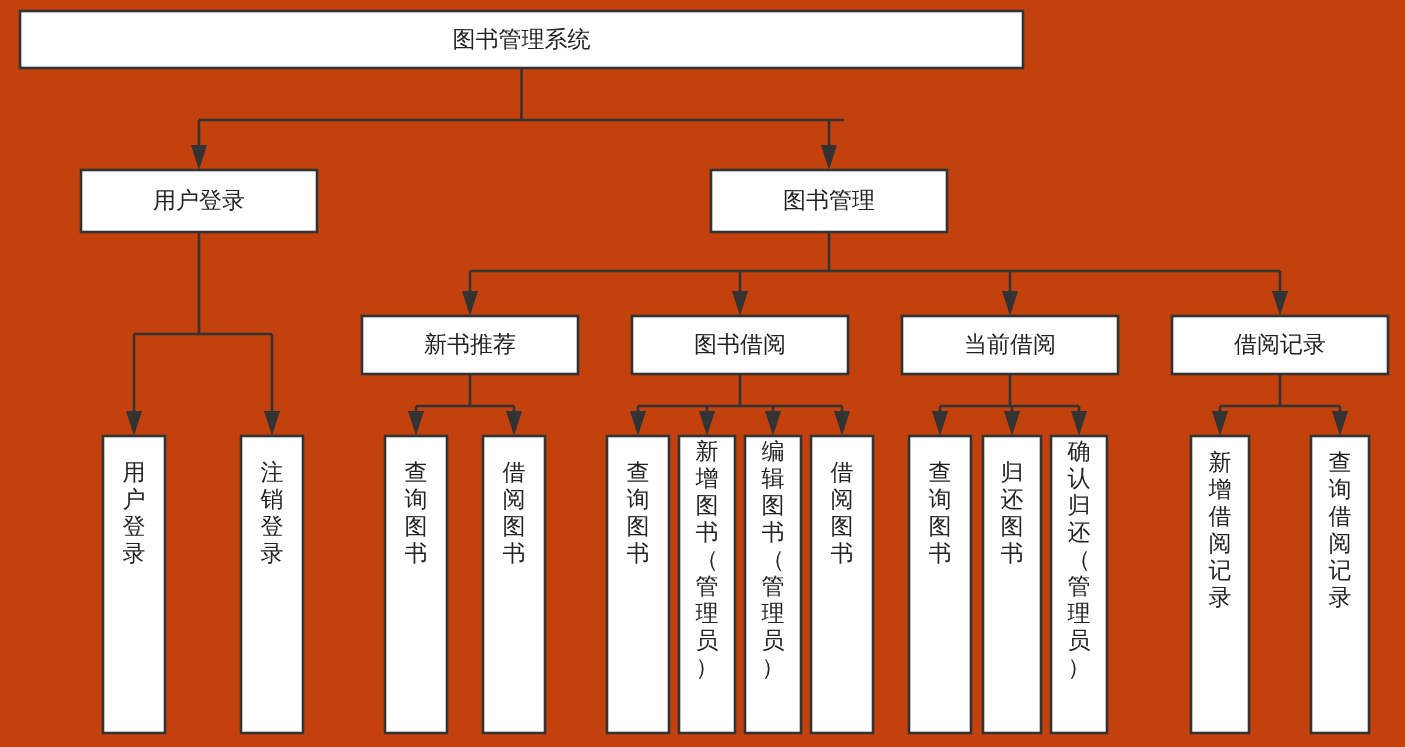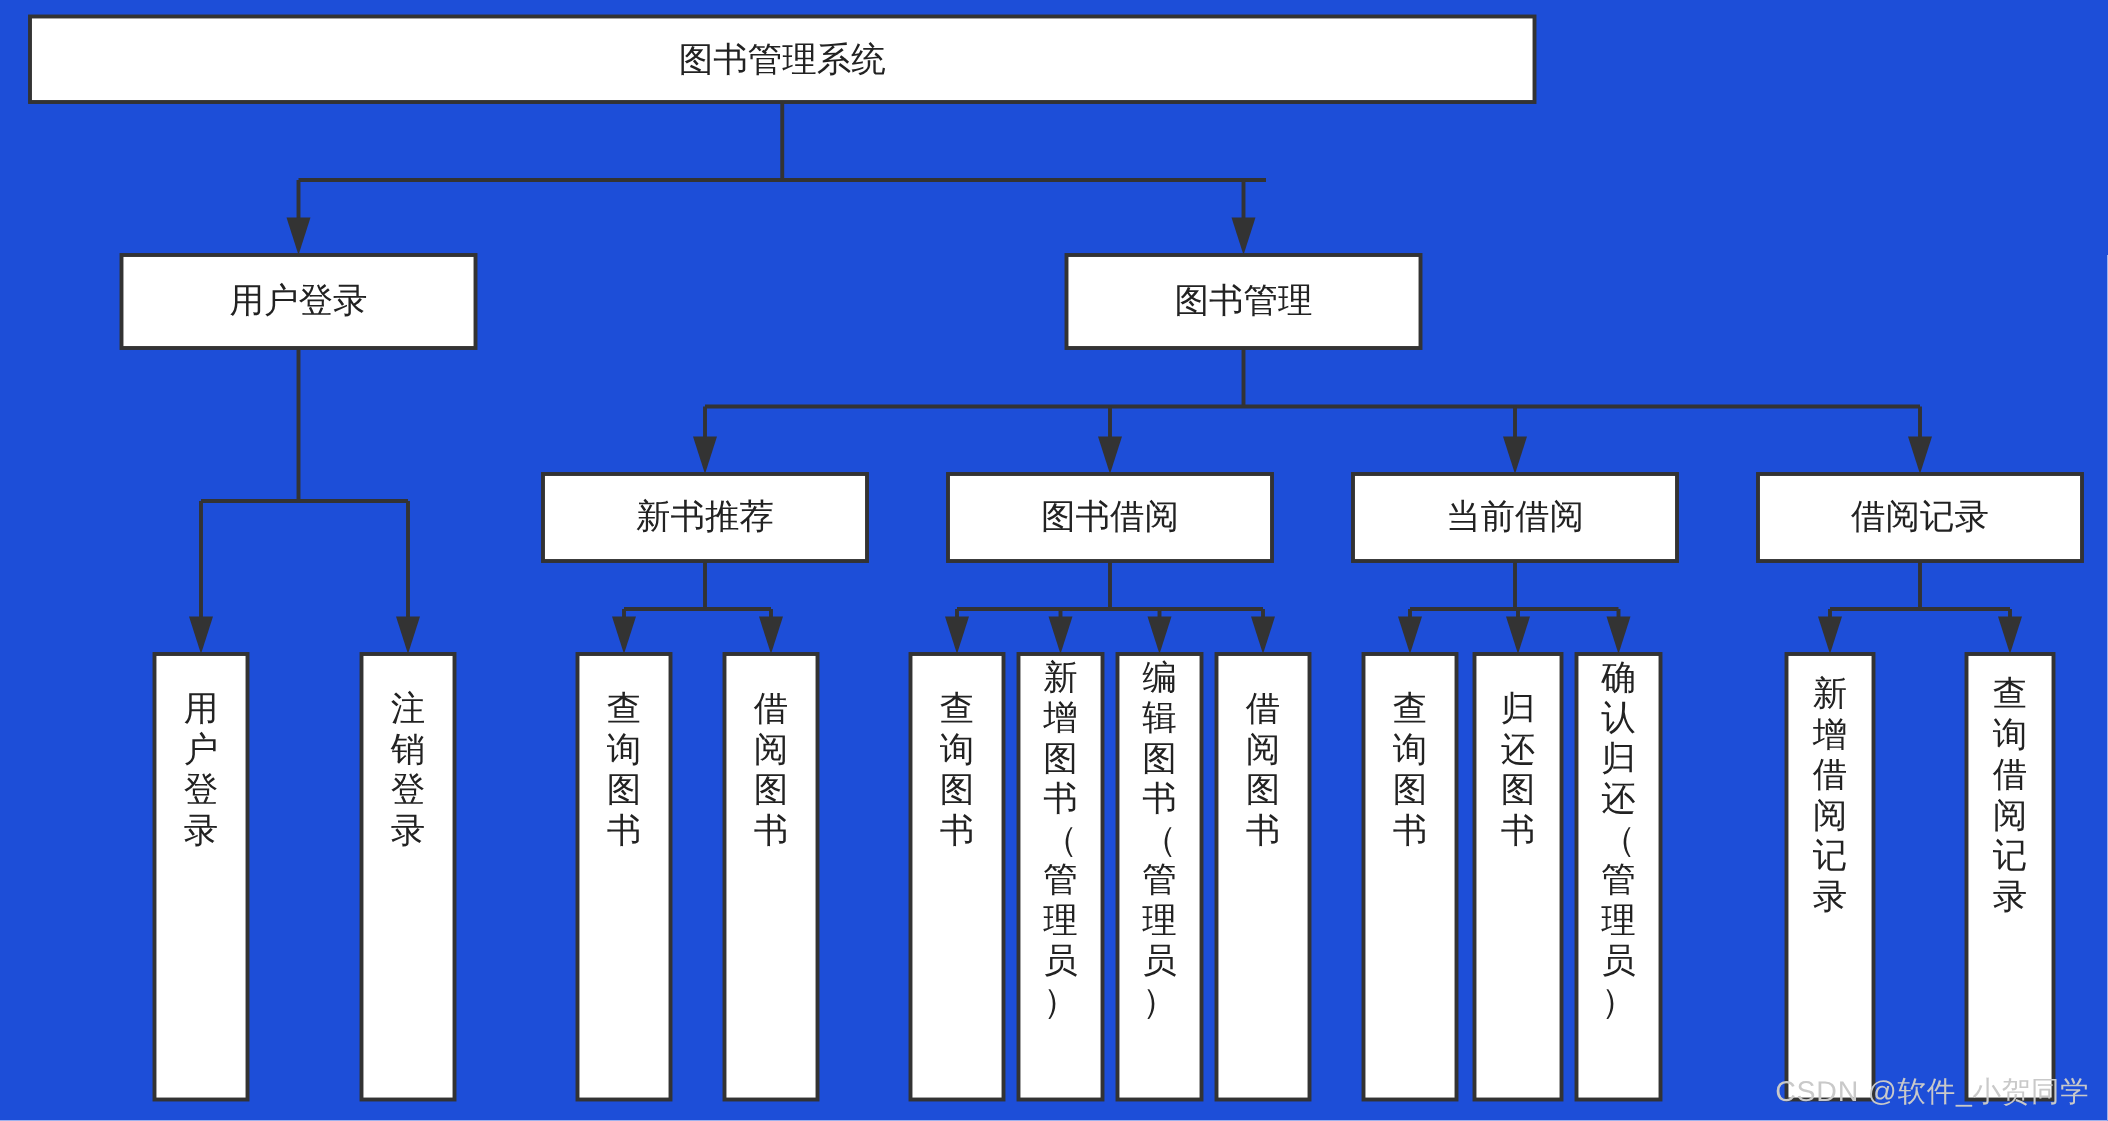--- a/index.html
+++ b/index.html
@@ -8,21 +8,21 @@
     padding: 0;
     background: #ffffff;
   }
   body {
     font-family: "Liberation Sans", "DejaVu Sans", sans-serif;
   }
   #diagram-root {
     position: relative;
     width: 1405px;
     height: 747px;
-    background: #1d4ed8;
+    background: #c2410c;
     overflow: hidden;
   }
   svg.diagram-canvas {
     position: absolute;
     left: 0;
     top: 0;
     width: 1405px;
     height: 747px;
     display: block;
   }
@@ -225,15 +225,14 @@
       <rect class="node-box" x="1191" y="436" width="58" height="297"></rect>
       <text class="node-label-v" x="1220" y="470"><tspan x="1220" dy="0">新</tspan><tspan x="1220" dy="27">增</tspan><tspan x="1220" dy="27">借</tspan><tspan x="1220" dy="27">阅</tspan><tspan x="1220" dy="27">记</tspan><tspan x="1220" dy="27">录</tspan></text>
     </g>
     <g>
       <rect class="node-box" x="1311" y="436" width="58" height="297"></rect>
       <text class="node-label-v" x="1340" y="470"><tspan x="1340" dy="0">查</tspan><tspan x="1340" dy="27">询</tspan><tspan x="1340" dy="27">借</tspan><tspan x="1340" dy="27">阅</tspan><tspan x="1340" dy="27">记</tspan><tspan x="1340" dy="27">录</tspan></text>
     </g>
 
   </svg>
 
-  <div class="watermark">CSDN @软件_小贺同学</div>
 
 </div>
 
 </body></html>

